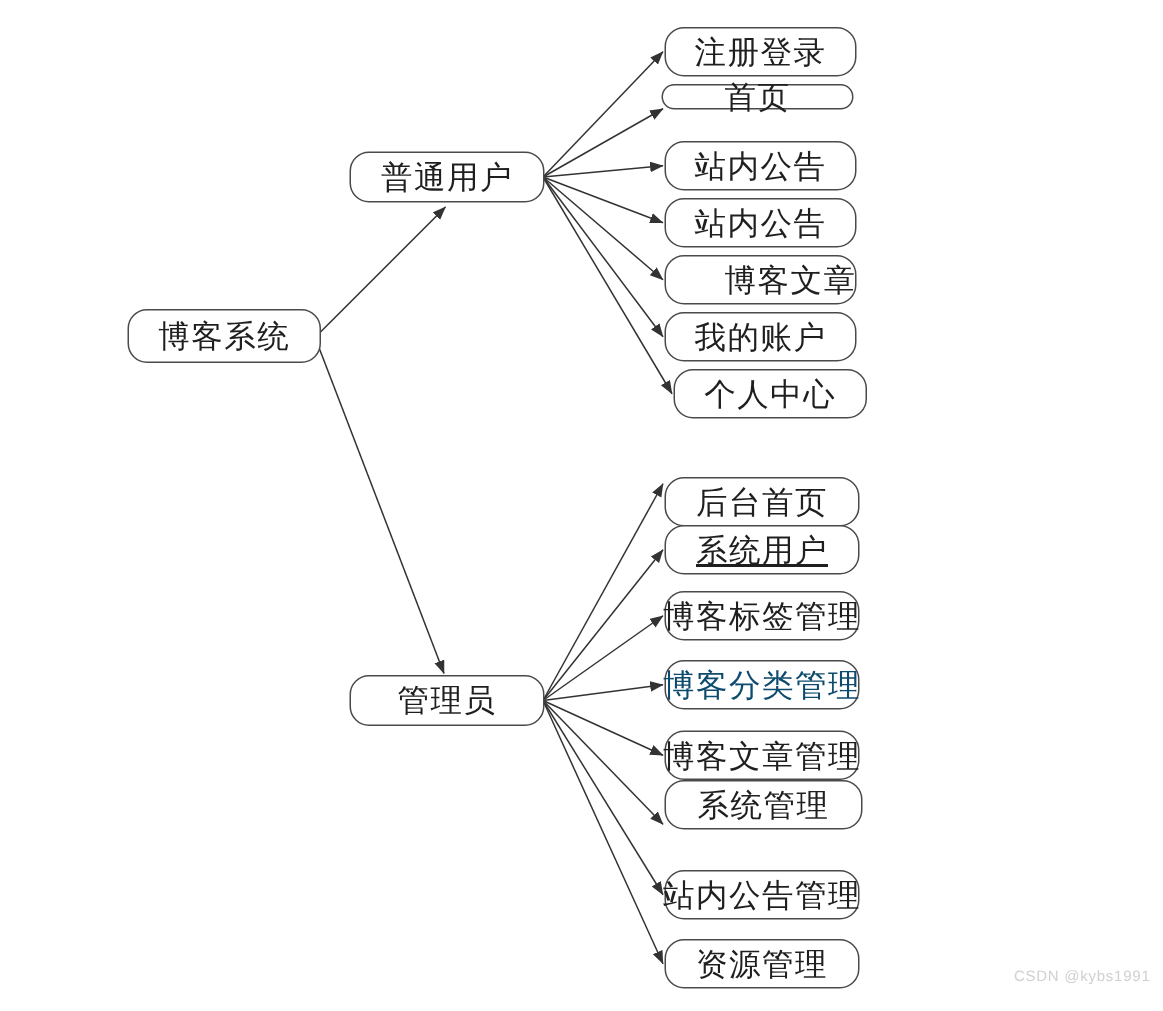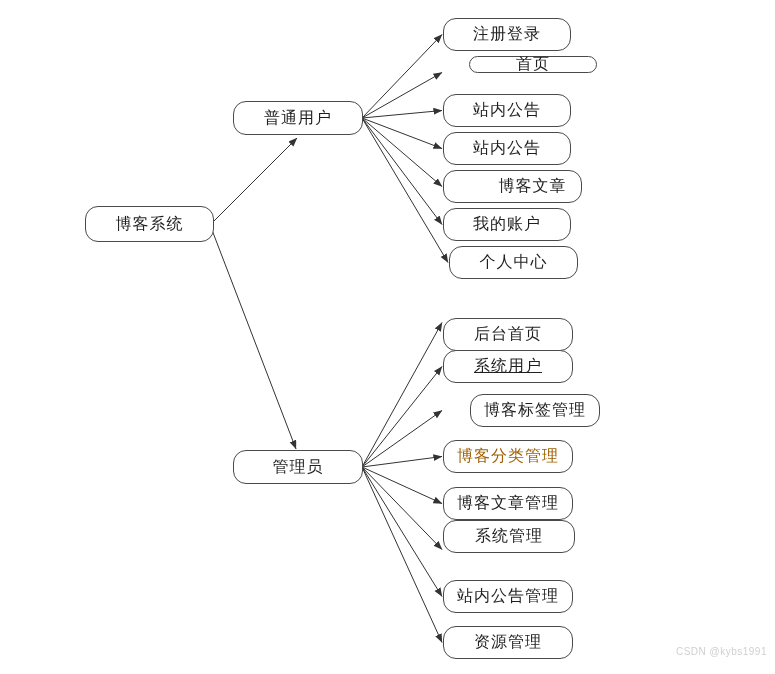--- a/index.html
+++ b/index.html
@@ -25,21 +25,21 @@
   }
   .node {
     position: absolute;
     box-sizing: border-box;
     background: #ffffff;
     border: 1.4px solid #4a4a4a;
     border-radius: 13px;
     display: flex;
     align-items: center;
     justify-content: center;
-    font-size: 16px;
+    font-size: 21px;
     letter-spacing: 1px;
     color: #1f1f1f;
     white-space: nowrap;
   }
   .watermark {
     position: absolute;
     right: 8px;
     top: 646px;
     font-size: 10px;
     letter-spacing: 0.5px;
@@ -75,30 +75,30 @@
         <line x1="213" y1="222" x2="297" y2="138" stroke="#333333" stroke-width="1" marker-end="url(#arrowhead)"></line>
         <line x1="212" y1="230" x2="296" y2="449" stroke="#333333" stroke-width="1" marker-end="url(#arrowhead)"></line>
       </g>
   </svg>
 
   <div id="nodes">
       <div class="node" style="left: 85px; top: 206px; width: 129px; height: 36px; border-color: rgb(74, 74, 74); color: rgb(31, 31, 31);">博客系统</div>
       <div class="node" style="left: 233px; top: 101px; width: 130px; height: 34px; border-color: rgb(74, 74, 74); color: rgb(31, 31, 31);">普通用户</div>
       <div class="node" style="left: 233px; top: 450px; width: 130px; height: 34px; border-color: rgb(74, 74, 74); color: rgb(31, 31, 31);">管理员</div>
       <div class="node" style="left: 443px; top: 18px; width: 128px; height: 33px; border-color: rgb(74, 74, 74); color: rgb(31, 31, 31);">注册登录</div>
-      <div class="node" style="left: 469px; top: 56px; width: 128px; height: 17px; border-color: rgb(74, 74, 74); color: rgb(31, 31, 31);">首页</div>
+      <div class="node" style="left: 441px; top: 56px; width: 128px; height: 17px; border-color: rgb(74, 74, 74); color: rgb(31, 31, 31);">首页</div>
       <div class="node" style="left: 443px; top: 94px; width: 128px; height: 33px; border-color: rgb(74, 74, 74); color: rgb(31, 31, 31);">站内公告</div>
       <div class="node" style="left: 443px; top: 132px; width: 128px; height: 33px; border-color: rgb(74, 74, 74); color: rgb(31, 31, 31);">站内公告</div>
-      <div class="node" style="left: 443px; top: 170px; width: 139px; height: 33px; border-color: rgb(74, 74, 74); color: rgb(31, 31, 31); padding-left: 40px;">博客文章</div>
+      <div class="node" style="left: 443px; top: 170px; width: 128px; height: 33px; border-color: rgb(74, 74, 74); color: rgb(31, 31, 31); padding-left: 40px;">博客文章</div>
       <div class="node" style="left: 443px; top: 208px; width: 128px; height: 33px; border-color: rgb(74, 74, 74); color: rgb(31, 31, 31);">我的账户</div>
       <div class="node" style="left: 449px; top: 246px; width: 129px; height: 33px; border-color: rgb(74, 74, 74); color: rgb(31, 31, 31);">个人中心</div>
       <div class="node" style="left: 443px; top: 318px; width: 130px; height: 33px; border-color: rgb(74, 74, 74); color: rgb(31, 31, 31);">后台首页</div>
       <div class="node" style="left: 443px; top: 350px; width: 130px; height: 33px; border-color: rgb(74, 74, 74); color: rgb(31, 31, 31); text-decoration: underline;">系统用户</div>
-      <div class="node" style="left: 443px; top: 394px; width: 130px; height: 33px; border-color: rgb(74, 74, 74); color: rgb(31, 31, 31); margin-left: 27px;">博客标签管理</div>
-      <div class="node" style="left: 443px; top: 440px; width: 130px; height: 33px; border-color: rgb(74, 74, 74); color: #a16207;">博客分类管理</div>
+      <div class="node" style="left: 443px; top: 394px; width: 130px; height: 33px; border-color: rgb(74, 74, 74); color: rgb(31, 31, 31);">博客标签管理</div>
+      <div class="node" style="left: 443px; top: 440px; width: 130px; height: 33px; border-color: rgb(74, 74, 74); color: #0c4a6e;">博客分类管理</div>
       <div class="node" style="left: 443px; top: 487px; width: 130px; height: 33px; border-color: rgb(74, 74, 74); color: rgb(31, 31, 31);">博客文章管理</div>
       <div class="node" style="left: 443px; top: 520px; width: 132px; height: 33px; border-color: rgb(74, 74, 74); color: rgb(31, 31, 31);">系统管理</div>
       <div class="node" style="left: 443px; top: 580px; width: 130px; height: 33px; border-color: rgb(74, 74, 74); color: rgb(31, 31, 31); text-align: right;">站内公告管理</div>
       <div class="node" style="left: 443px; top: 626px; width: 130px; height: 33px; border-color: rgb(74, 74, 74); color: rgb(31, 31, 31);">资源管理</div>
     </div>
 
   <div class="watermark">CSDN @kybs1991</div>
 </div>
 
 </body></html>

